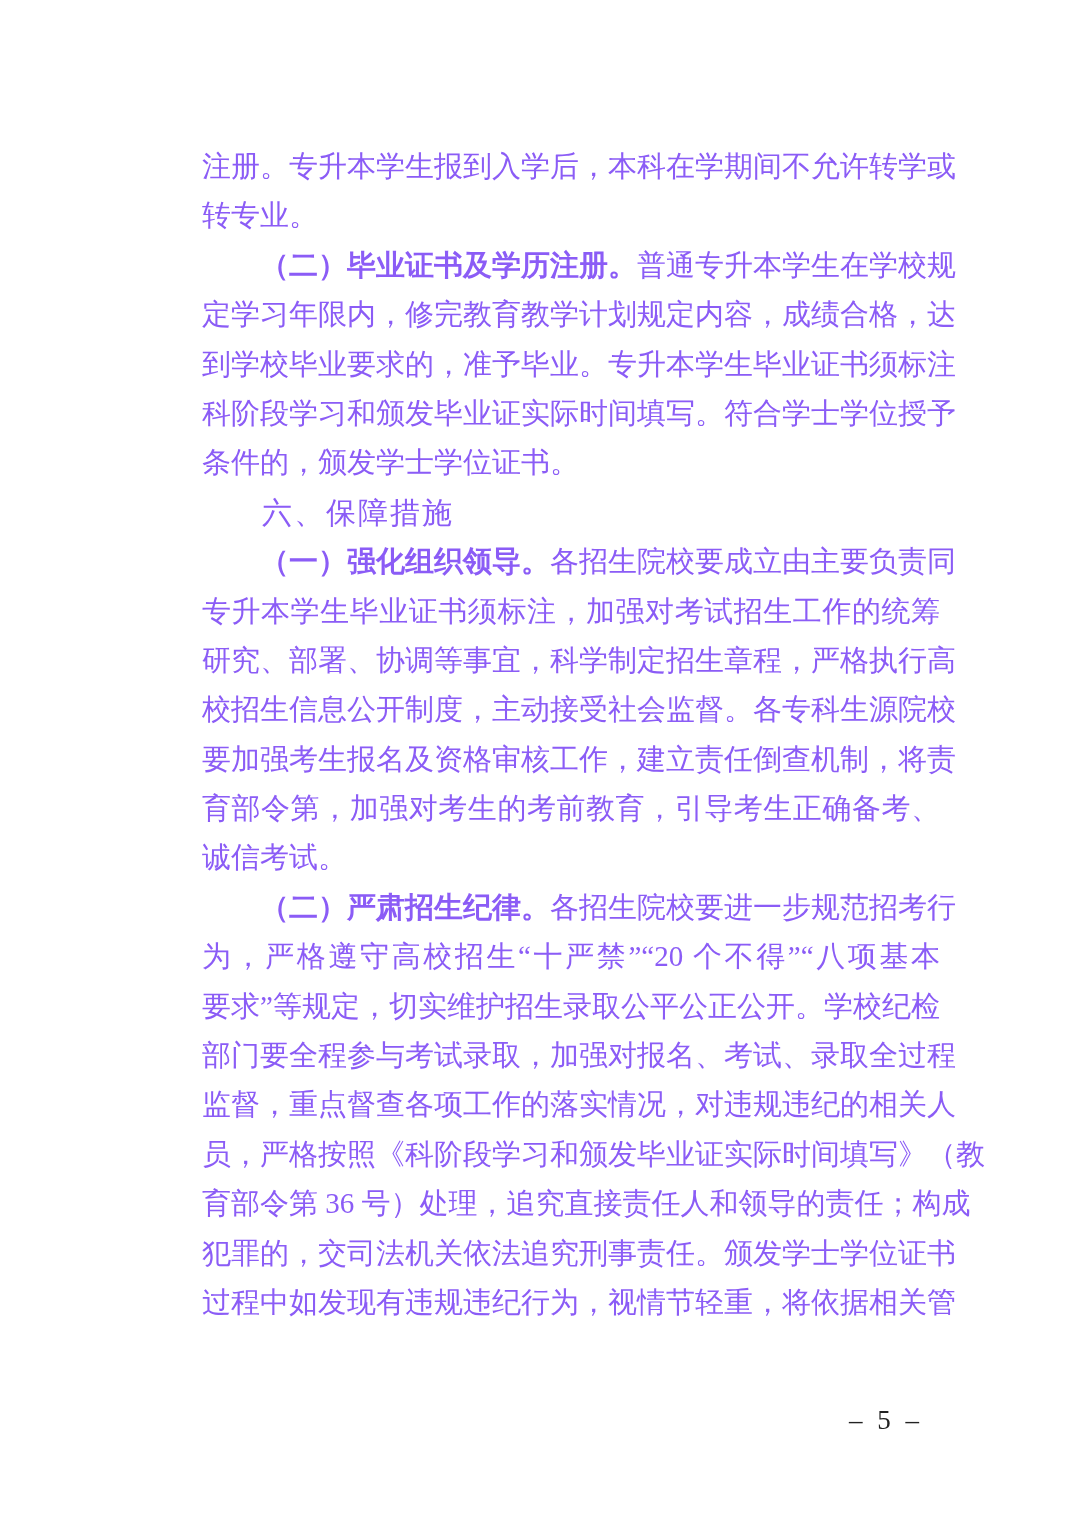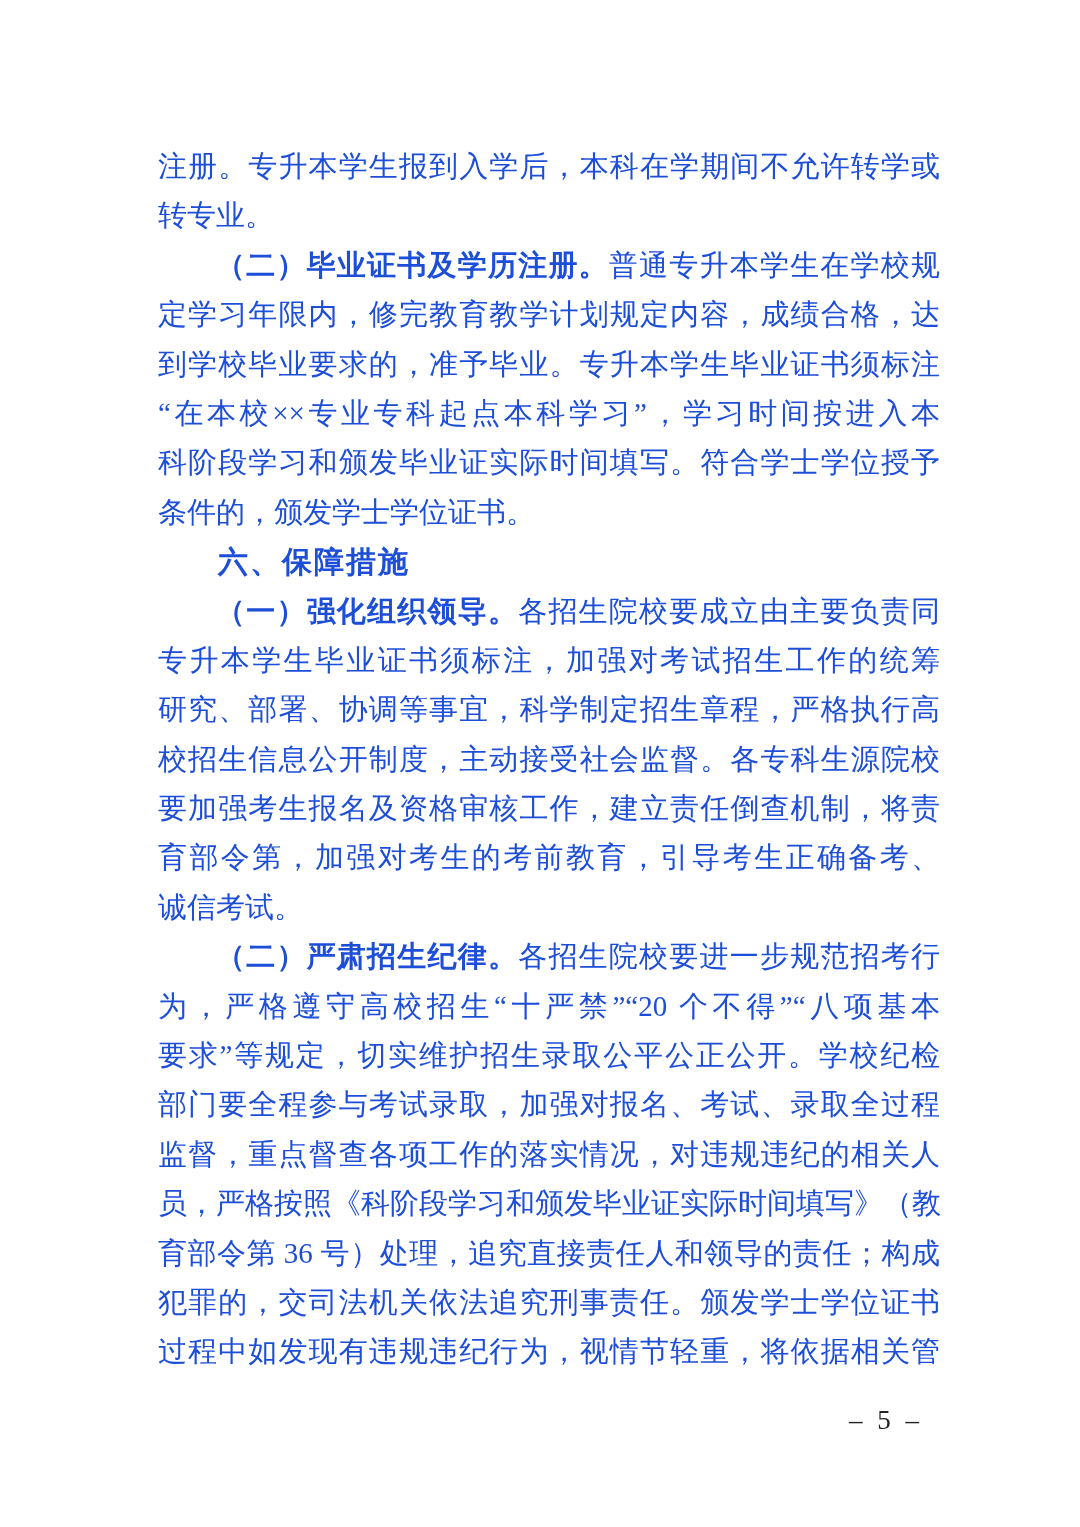--- a/index.html
+++ b/index.html
@@ -15,35 +15,36 @@
   .content {
     position: absolute;
     left: 158px;
     top: 142px;
     width: 782px;
   }
   .line {
     font-size: 29px;
     line-height: 49.4px;
     height: 49.4px;
-    color: #1d4ed8;
+    color: #8b5cf6;
     text-align: justify;
     text-align-last: justify;
     text-justify: inter-character;
     white-space: nowrap;
+    margin-left: 44px;
   }
   .line.no-fill {
     text-align: left;
     text-align-last: left;
   }
   .line.indent { text-indent: 2em; }
   .line .lead { font-weight: bold; }
   .line.heading {
     font-family: "Liberation Sans", "DejaVu Sans", sans-serif;
-    font-weight: bold;
+    font-weight: normal;
     font-size: 30px;
     letter-spacing: 2px;
   }
   .footer {
     position: absolute;
     top: 1398px;
     left: 830px;
     width: 112px;
     height: 44px;
     line-height: 44px;
@@ -56,21 +57,20 @@
 </head>
 <body>
 
 <div class="page" style="background: rgb(255, 255, 255);">
   <div class="content" style="color: rgb(22, 22, 22);">
       <div class="line">注册。专升本学生报到入学后，本科在学期间不允许转学或</div>
       <div class="line no-fill">转专业。</div>
       <div class="line indent"><span class="lead">（二）毕业证书及学历注册。</span>普通专升本学生在学校规</div>
       <div class="line">定学习年限内，修完教育教学计划规定内容，成绩合格，达</div>
       <div class="line">到学校毕业要求的，准予毕业。专升本学生毕业证书须标注</div>
-      <div class="line">“在本校××专业专科起点本科学习”，学习时间按进入本</div>
       <div class="line">科阶段学习和颁发毕业证实际时间填写。符合学士学位授予</div>
       <div class="line no-fill">条件的，颁发学士学位证书。</div>
       <div class="line indent no-fill heading">六、保障措施</div>
       <div class="line indent"><span class="lead">（一）强化组织领导。</span>各招生院校要成立由主要负责同</div>
       <div class="line">专升本学生毕业证书须标注，加强对考试招生工作的统筹</div>
       <div class="line">研究、部署、协调等事宜，科学制定招生章程，严格执行高</div>
       <div class="line">校招生信息公开制度，主动接受社会监督。各专科生源院校</div>
       <div class="line">要加强考生报名及资格审核工作，建立责任倒查机制，将责</div>
       <div class="line">育部令第，加强对考生的考前教育，引导考生正确备考、</div>
       <div class="line no-fill">诚信考试。</div>

